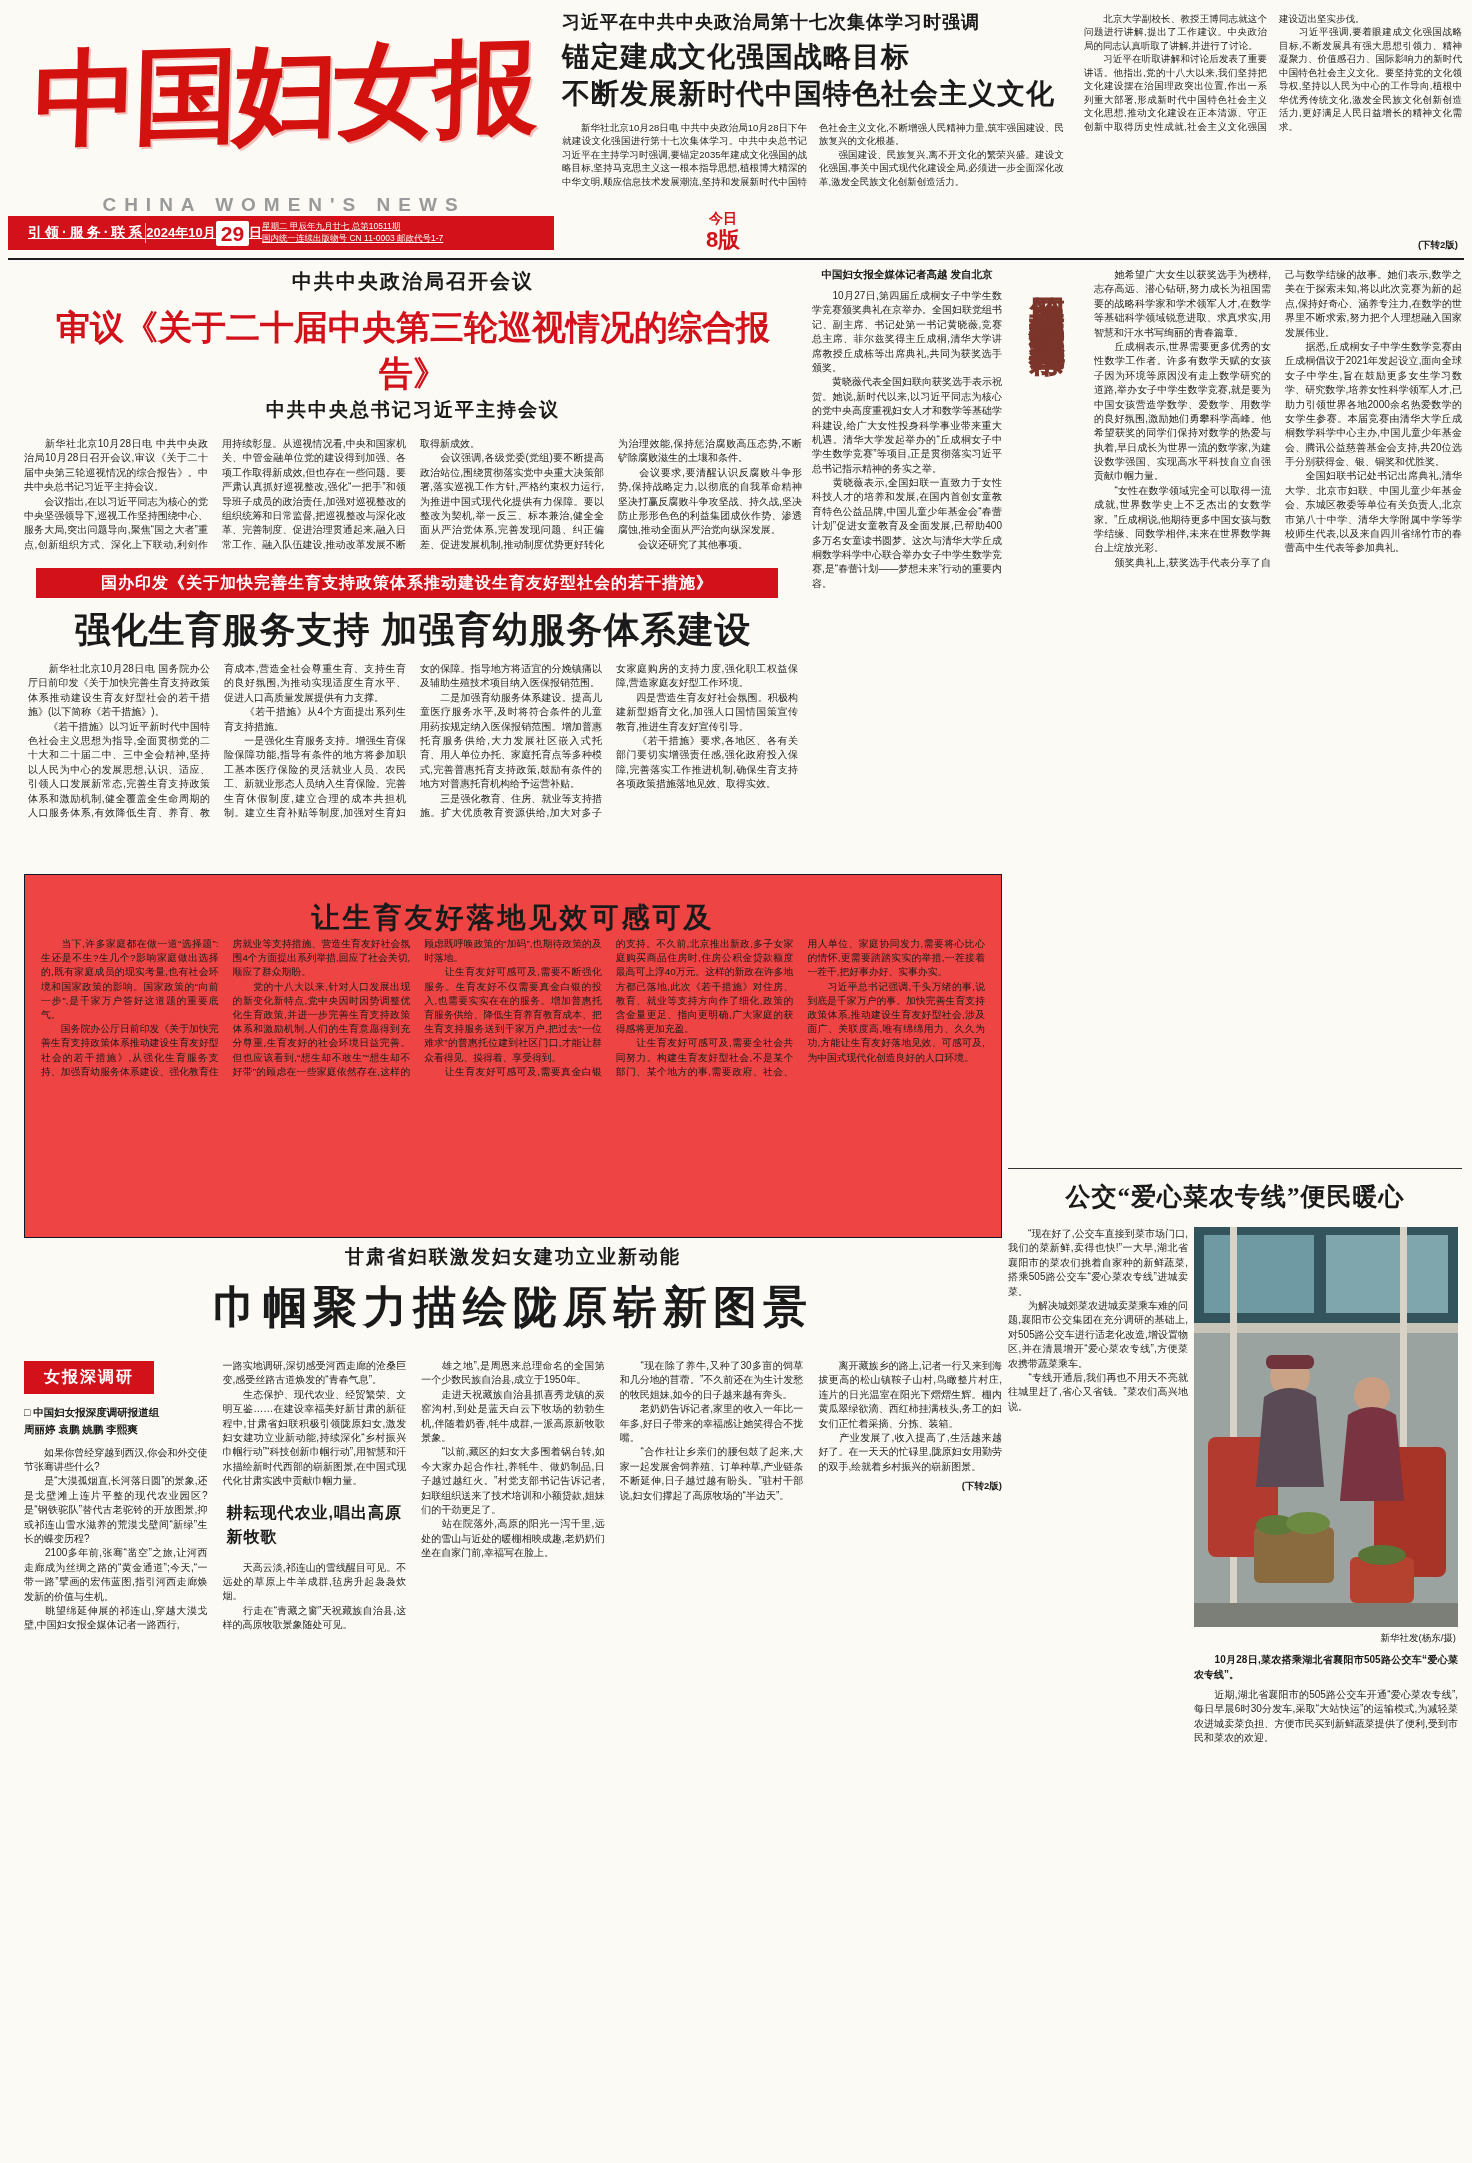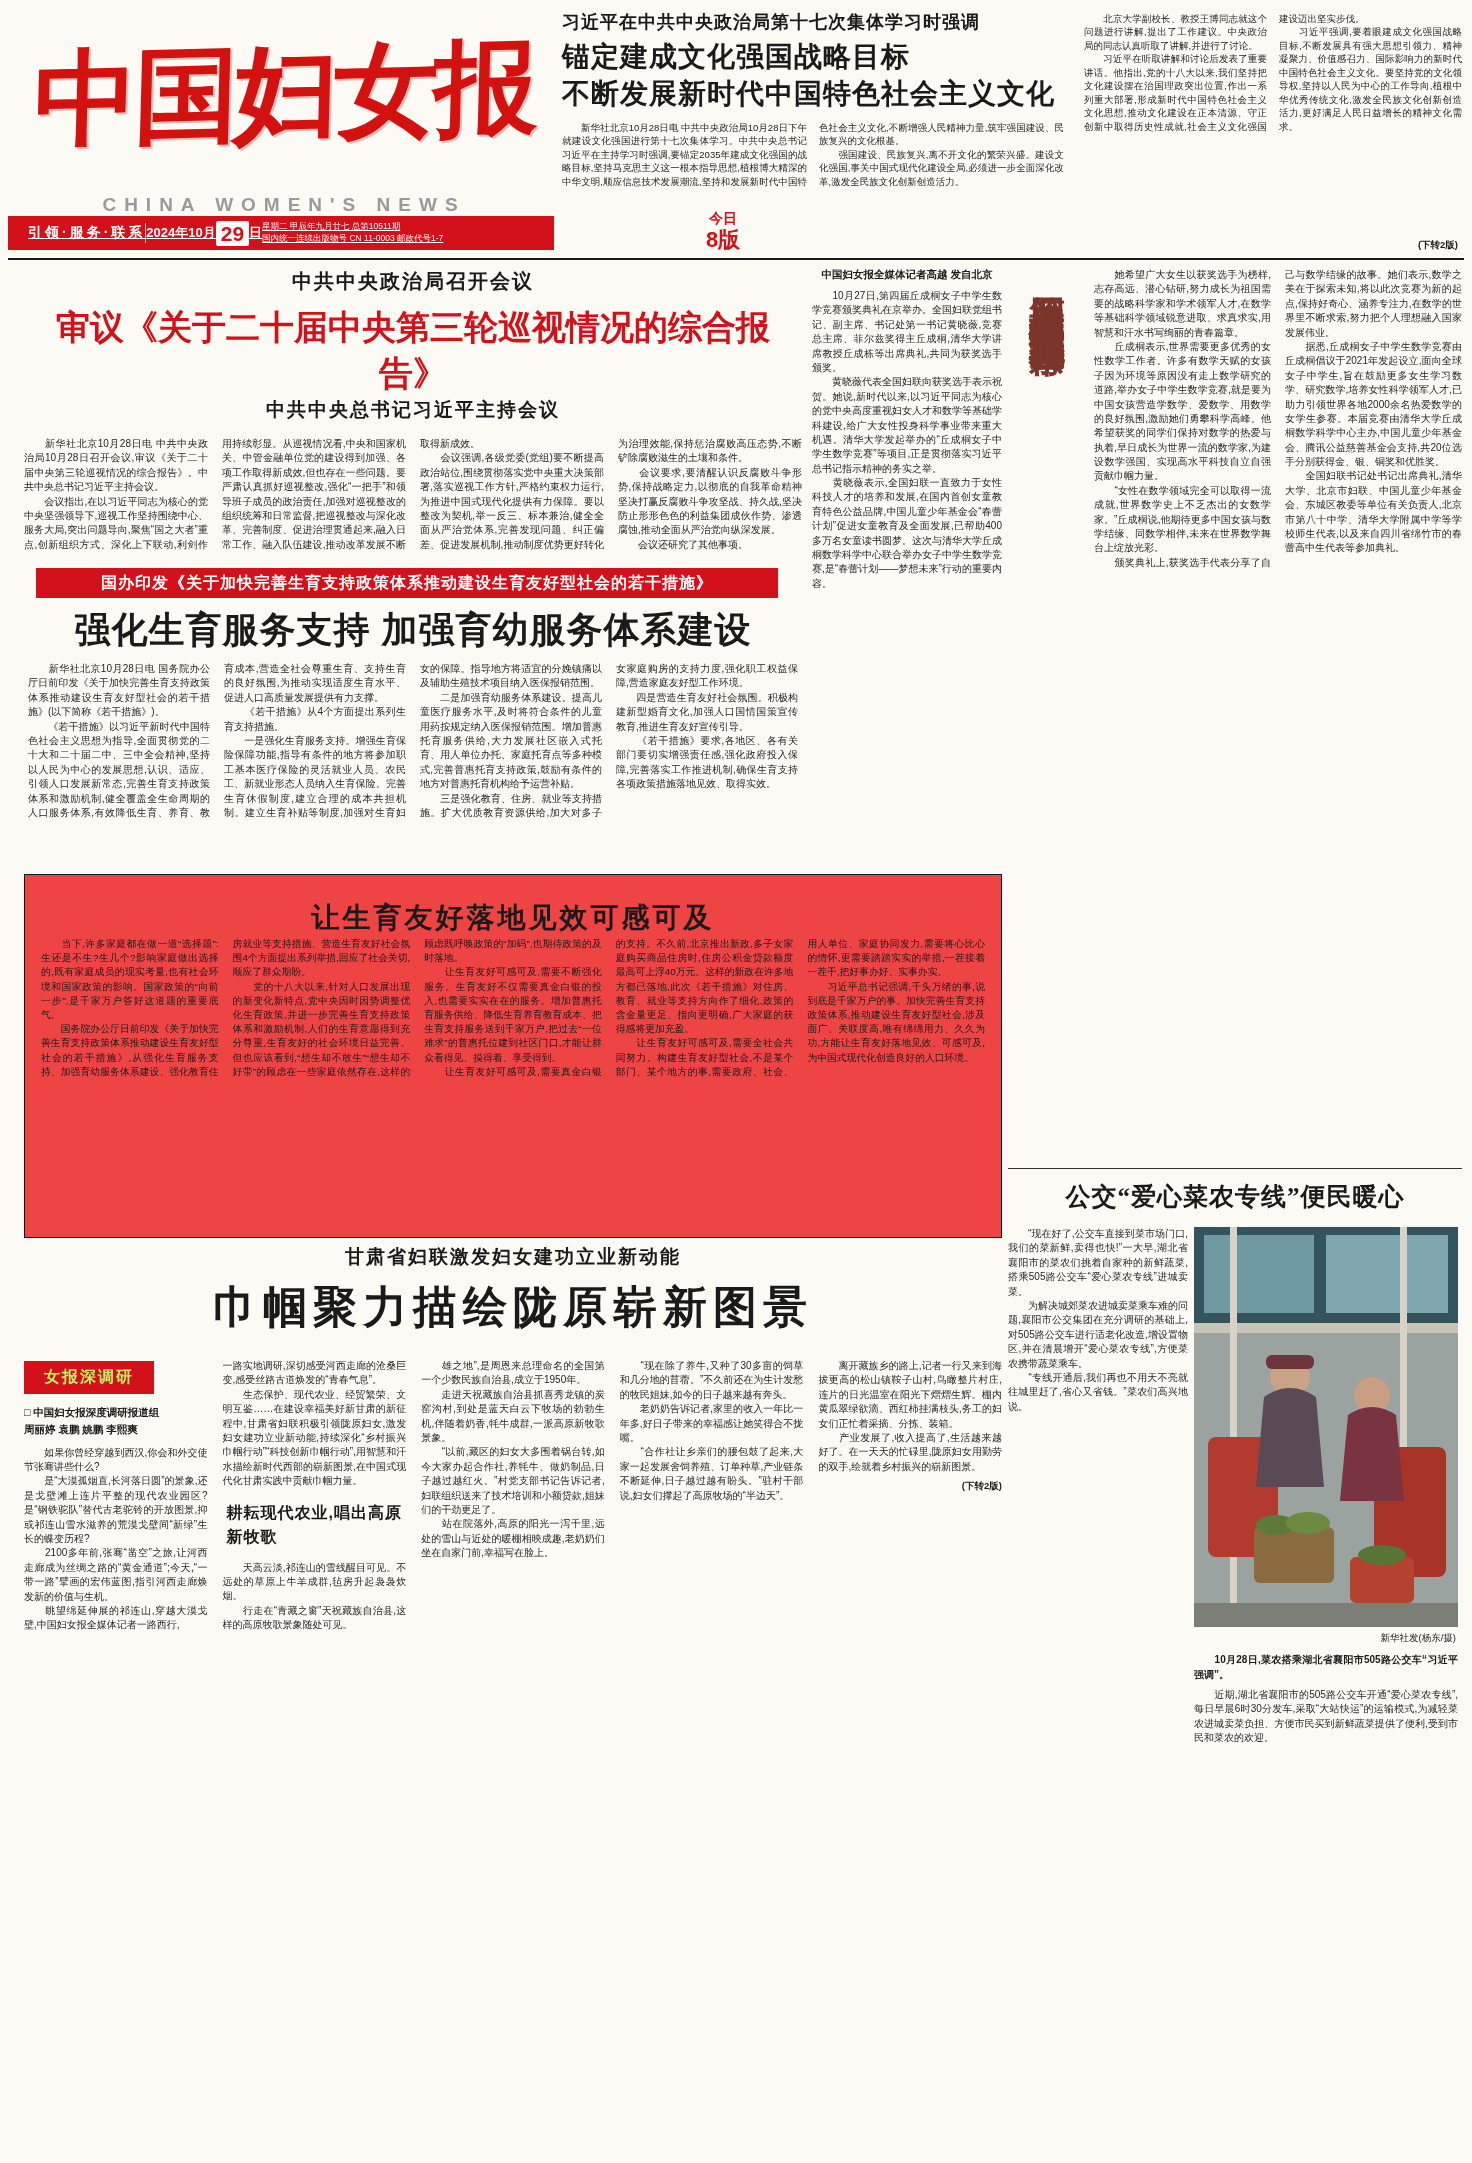--- a/index.html
+++ b/index.html
@@ -89,21 +89,21 @@
 
   
   .gansu { left:24px; top:1244px; width:978px; height:906px; }
   .gs-kicker { text-align:center; font-size:19px; font-weight:bold; letter-spacing:2px; }
   .gs-headline {
     text-align:center; font-size:44px; font-weight:bold; letter-spacing:6px; margin-top:8px;
     font-family:"Liberation Serif","DejaVu Serif",serif;
   }
   .gs-cols { display:flex; gap:15px; margin-top:22px; height:768px; }
   .gs-col { flex:1; overflow:hidden; }
-  .gs-label { width:130px; background:#d3111a; color:#bef264; font-size:16px; font-weight:bold; text-align:center; padding:6px 0; letter-spacing:2px; margin:2px 0 10px; }
+  .gs-label { width:130px; background:#d3111a; color:#ffffff; font-size:16px; font-weight:bold; text-align:center; padding:6px 0; letter-spacing:2px; margin:2px 0 10px; }
   .gs-byline { font-size:10.5px; font-weight:bold; line-height:1.6; margin-bottom:8px; }
   .gs-subhead { font-size:16px; font-weight:bold; line-height:1.5; margin:12px 4px; letter-spacing:1px; }
   .gs-continued { text-align:right; font-size:9.5px; font-weight:bold; margin-top:6px; }
 
   
   .bus { left:1008px; top:1180px; width:454px; height:973px; }
   .bus-headline {
     text-align:center; font-size:25px; font-weight:bold; letter-spacing:1px;
     font-family:"Liberation Serif","DejaVu Serif",serif;
   }
@@ -269,19 +269,19 @@
           <circle cx="178" cy="168" r="18" fill="#c99e82"></circle>
           <path d="M154 188 q24 -16 48 0 l8 86 -64 0 z" fill="#7a3340"></path>
           <rect x="60" y="300" width="80" height="56" rx="6" fill="#8a6b3f"></rect>
           <ellipse cx="82" cy="298" rx="20" ry="10" fill="#5d7a3a"></ellipse>
           <ellipse cx="114" cy="296" rx="22" ry="11" fill="#6c8a42"></ellipse>
           <rect x="156" y="330" width="64" height="46" rx="6" fill="#b5412f"></rect>
           <ellipse cx="188" cy="328" rx="24" ry="10" fill="#587436"></ellipse>
           <rect x="0" y="376" width="264" height="24" fill="#7b7f78"></rect>
         </svg>
         <div class="bus-credit">新华社发(杨东/摄)</div>
-        <div class="bus-caption flow just">　　10月28日,菜农搭乘湖北省襄阳市505路公交车“习近平强调”。</div>
+        <div class="bus-caption flow just">　　10月28日,菜农搭乘湖北省襄阳市505路公交车“爱心菜农专线”。</div>
         <div class="bus-body flow just body-text">　　近期,湖北省襄阳市的505路公交车开通“爱心菜农专线”,每日早晨6时30分发车,采取“大站快运”的运输模式,为减轻菜农进城卖菜负担、方便市民买到新鲜蔬菜提供了便利,受到市民和菜农的欢迎。</div>
       </div>
     </div>
   </div>
 
 </div>
 
 </body></html>

